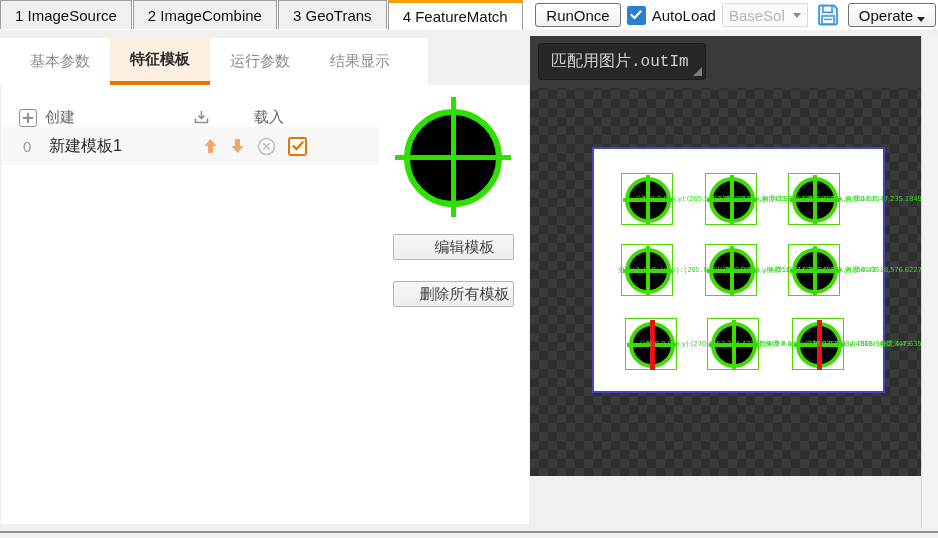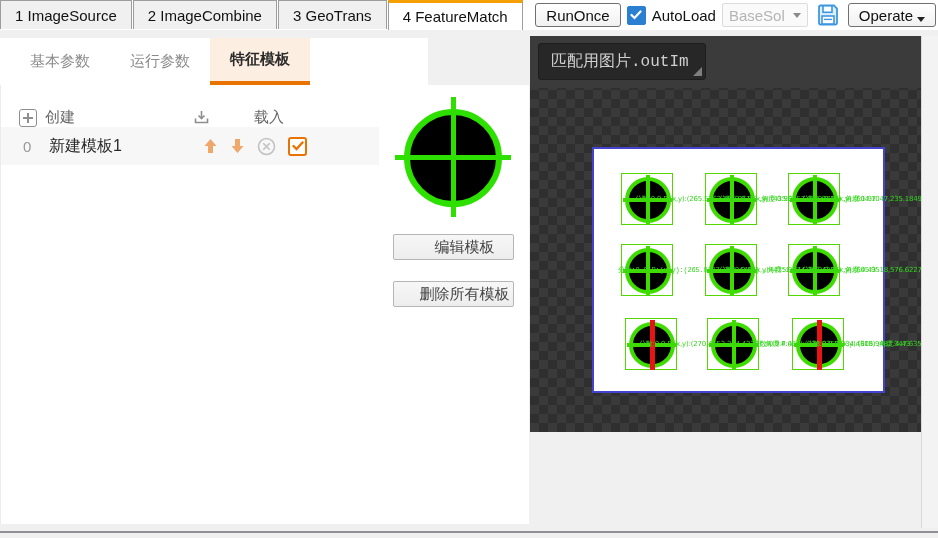--- a/index.html
+++ b/index.html
@@ -92,21 +92,21 @@
   .pv-arm-h{position:absolute;left:2px;top:60px;width:116px;height:5px;background:#2ee000;}
   .midbtn{
     position:absolute;left:14px;width:121px;height:26px;box-sizing:border-box;
     border:1px solid #b5b5b5;border-radius:2px;background:linear-gradient(#f7f7f7,#ededed);
     font-size:15px;color:#444;display:flex;align-items:center;justify-content:center;padding-left:22px;
   }
   .midbtn.edit{top:149px;}
   .midbtn.delall{top:196px;}
   
   .viewer{
-    position:absolute;left:530px;top:36px;width:391px;height:396px;overflow:hidden;
+    position:absolute;left:530px;top:36px;width:391px;height:440px;overflow:hidden;
     background-color:#2f2f30;
     background-image:
       linear-gradient(45deg,#3a3a3b 25%,transparent 25%,transparent 75%,#3a3a3b 75%),
       linear-gradient(45deg,#3a3a3b 25%,transparent 25%,transparent 75%,#3a3a3b 75%);
     background-size:18px 18px;background-position:0 0,9px 9px;
   }
   .viewer-topbar{position:absolute;left:0;top:0;width:391px;height:52px;background:#3b3b3c;}
   .img-select{
     position:absolute;left:8px;top:7px;width:168px;height:37px;box-sizing:border-box;
     background:#272728;border:1px solid #1d1d1e;border-radius:3px;
@@ -173,22 +173,23 @@
       <span>Operate</span>
       <span class="op-caret"></span>
     </div>
   </div>
 </div>
 <div class="substrip"></div>
 
 <div class="parambar">
   <div class="ptabs">
     <div class="ptab">基本参数</div>
+    <div class="ptab active">特征模板</div>
     <div class="ptab">运行参数</div>
-    <div class="ptab active">特征模板</div>
+    <div class="ptab">结果显示</div>
   </div>
 </div>
 
 <div class="leftpanel">
   <div class="listheader">
     <div class="hbtn create">
       <span class="plus-icon"></span>
       <span>创建</span>
     </div>
     <div class="hbtn load">

